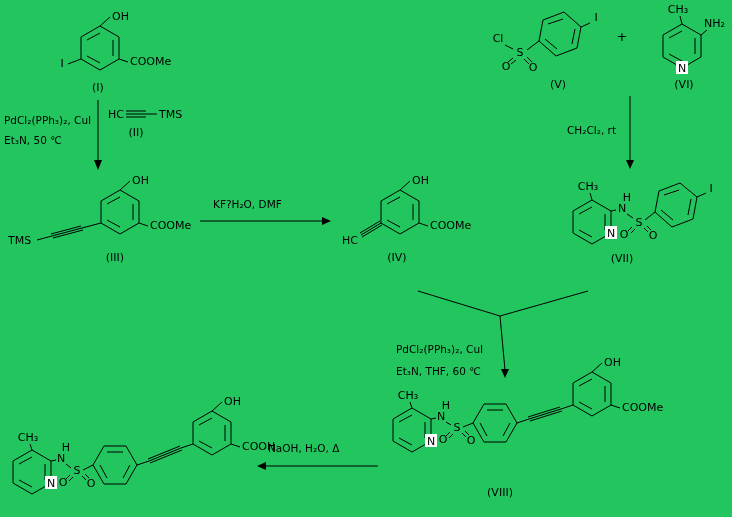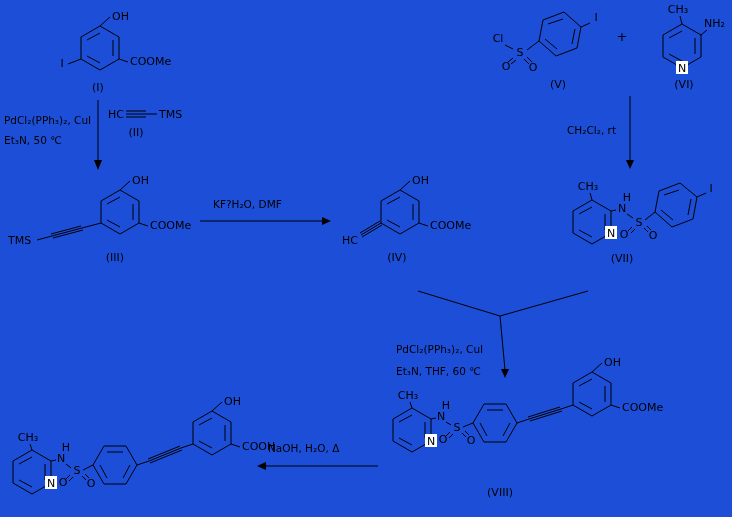--- a/index.html
+++ b/index.html
@@ -1,16 +1,16 @@
 <!DOCTYPE html>
 <html><head>
 <meta charset="utf-8">
 <style>
   html,body{margin:0;padding:0;background:#fff;}
-  .canvas{position:relative;width:732px;height:517px;background:#1d4ed8;overflow:hidden;}
+  .canvas{position:relative;width:732px;height:517px;background:#22c55e;overflow:hidden;}
   svg{display:block;}
   svg text{font-family:"DejaVu Sans","Liberation Sans",sans-serif;font-size:11px;fill:#000;}
   svg text.rg{font-size:10.5px;}
   svg text.lbl{font-size:11px;}
   svg text.plus{font-size:13px;}
   svg path.ring{fill:none;stroke:#000;stroke-width:1;}
   svg line{stroke:#000;stroke-width:1;}
   svg polygon.ah{fill:#000;stroke:none;}
   svg rect.mask{fill:#fff;stroke:none;}
 </style>

